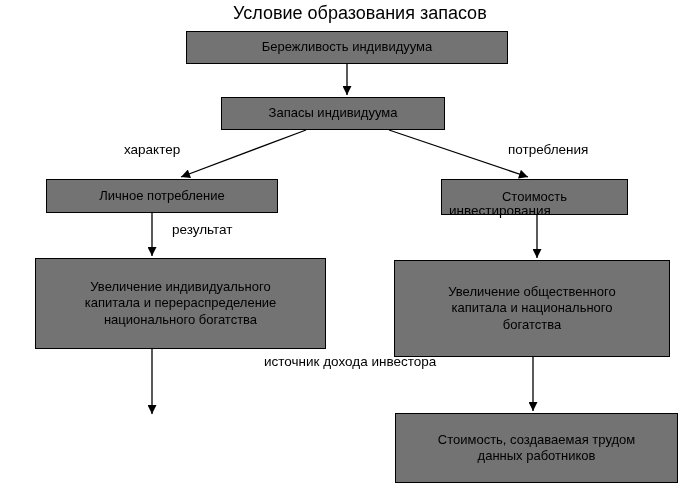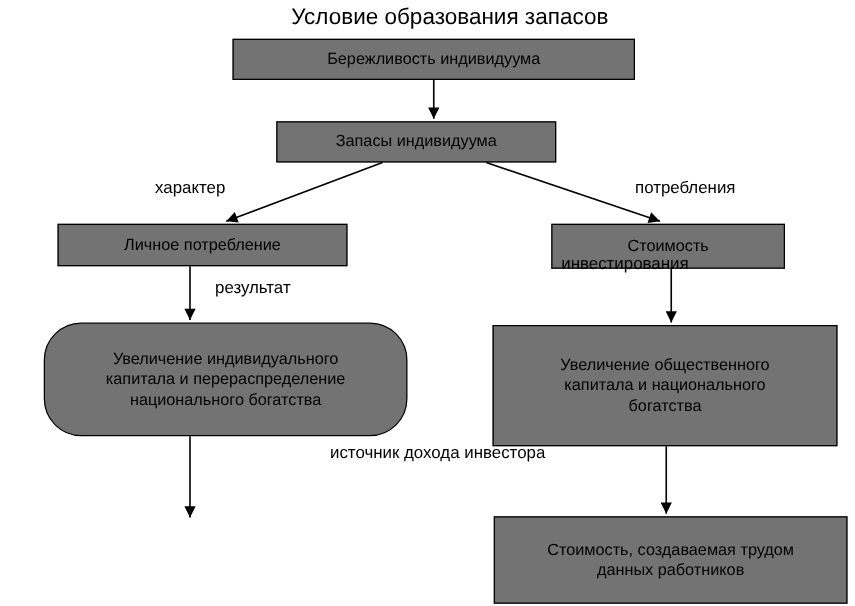--- a/index.html
+++ b/index.html
@@ -40,21 +40,21 @@
   .arrows {
     position: absolute;
     left: 0; top: 0;
     pointer-events: none;
   }
   
   #node-thrift       { left: 186px; top: 31px;  width: 322px; height: 33px; }
   #node-stocks       { left: 221px; top: 97px;  width: 224px; height: 33px; }
   #node-personal     { left: 46px;  top: 179px; width: 232px; height: 34px; text-align: right; }
   #node-investments  { left: 441px; top: 179px; width: 187px; height: 36px; }
-  #node-indcapital   { left: 35px;  top: 258px; width: 291px; height: 91px; border-radius: 30px; }
+  #node-indcapital   { left: 35px;  top: 258px; width: 291px; height: 91px; }
   #node-soccapital   { left: 394px; top: 260px; width: 276px; height: 97px; }
   #node-workincome   { left: 3px;   top: 416px; width: 322px; height: 66px; }
   #node-value        { left: 395px; top: 413px; width: 283px; height: 70px; }
   
   #lbl-character  { left: 124px; top: 142px; }
   #lbl-consume    { left: 472px; top: 142px; margin-left: 36px; }
   #lbl-result     { left: 172px; top: 222px; }
   #lbl-investing  { left: 405px; top: 203px; margin-left: 44px; }
   #lbl-source     { left: 240px; top: 354px; margin-left: 24px; }
 </style>

